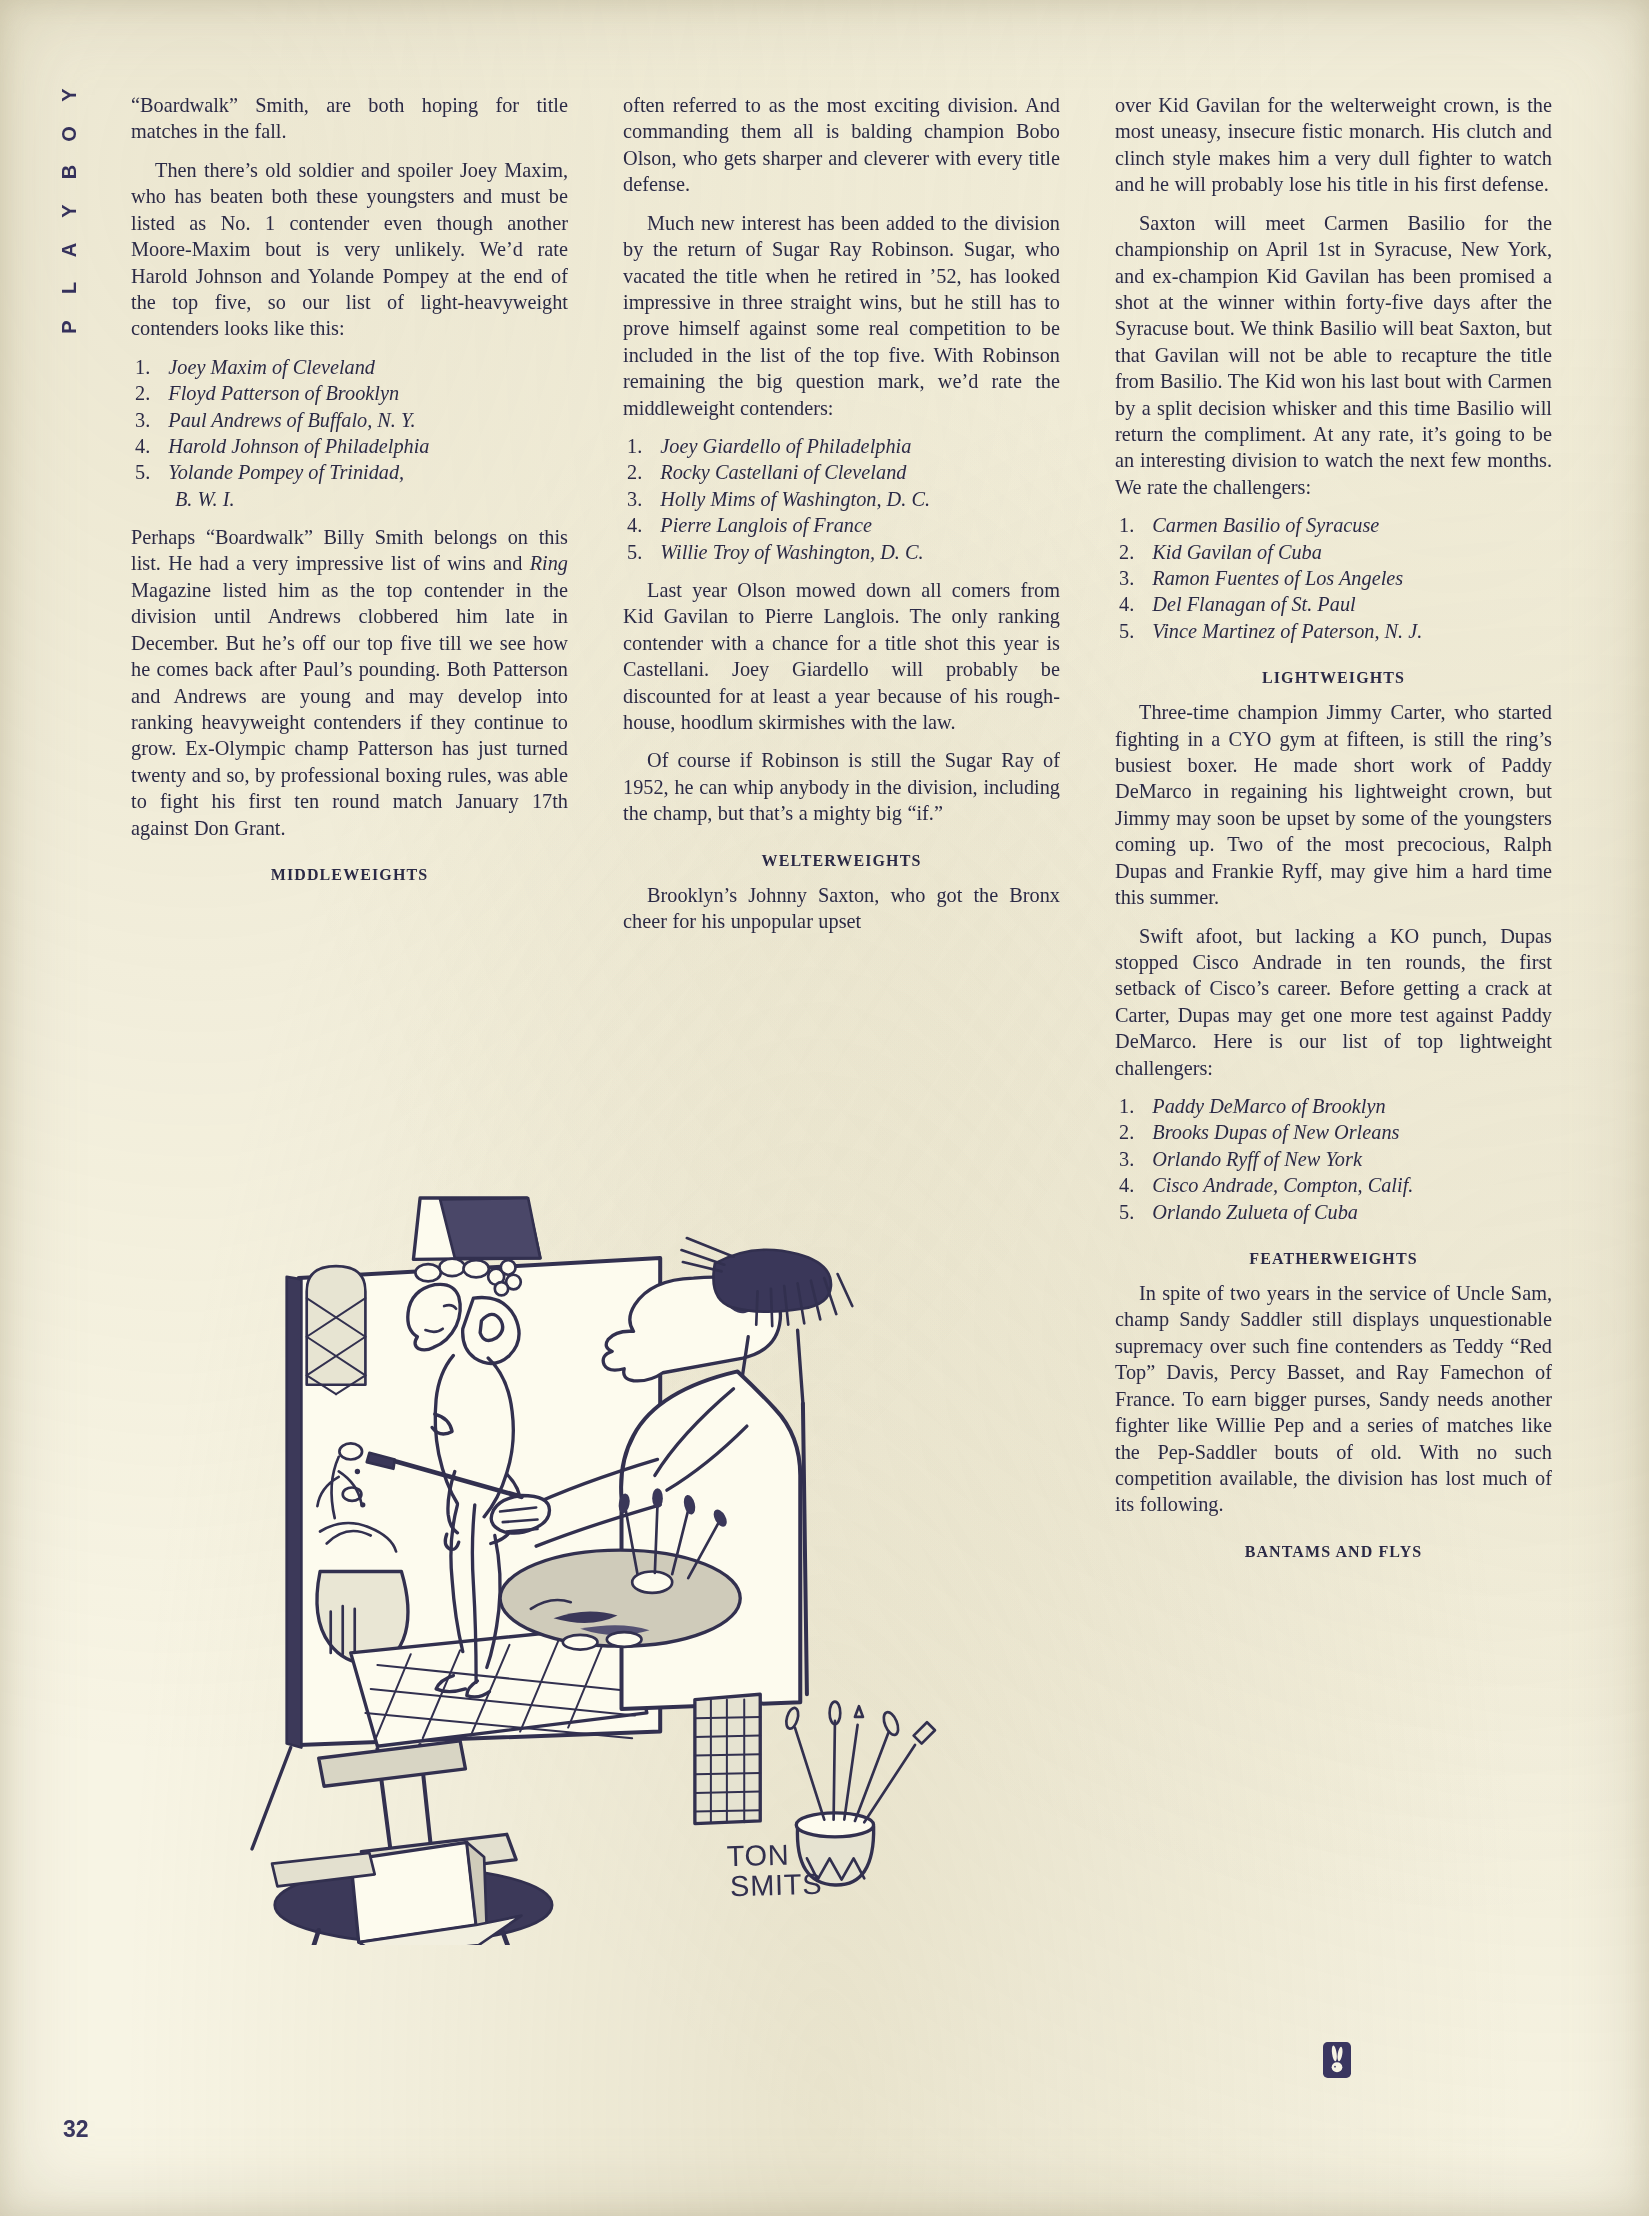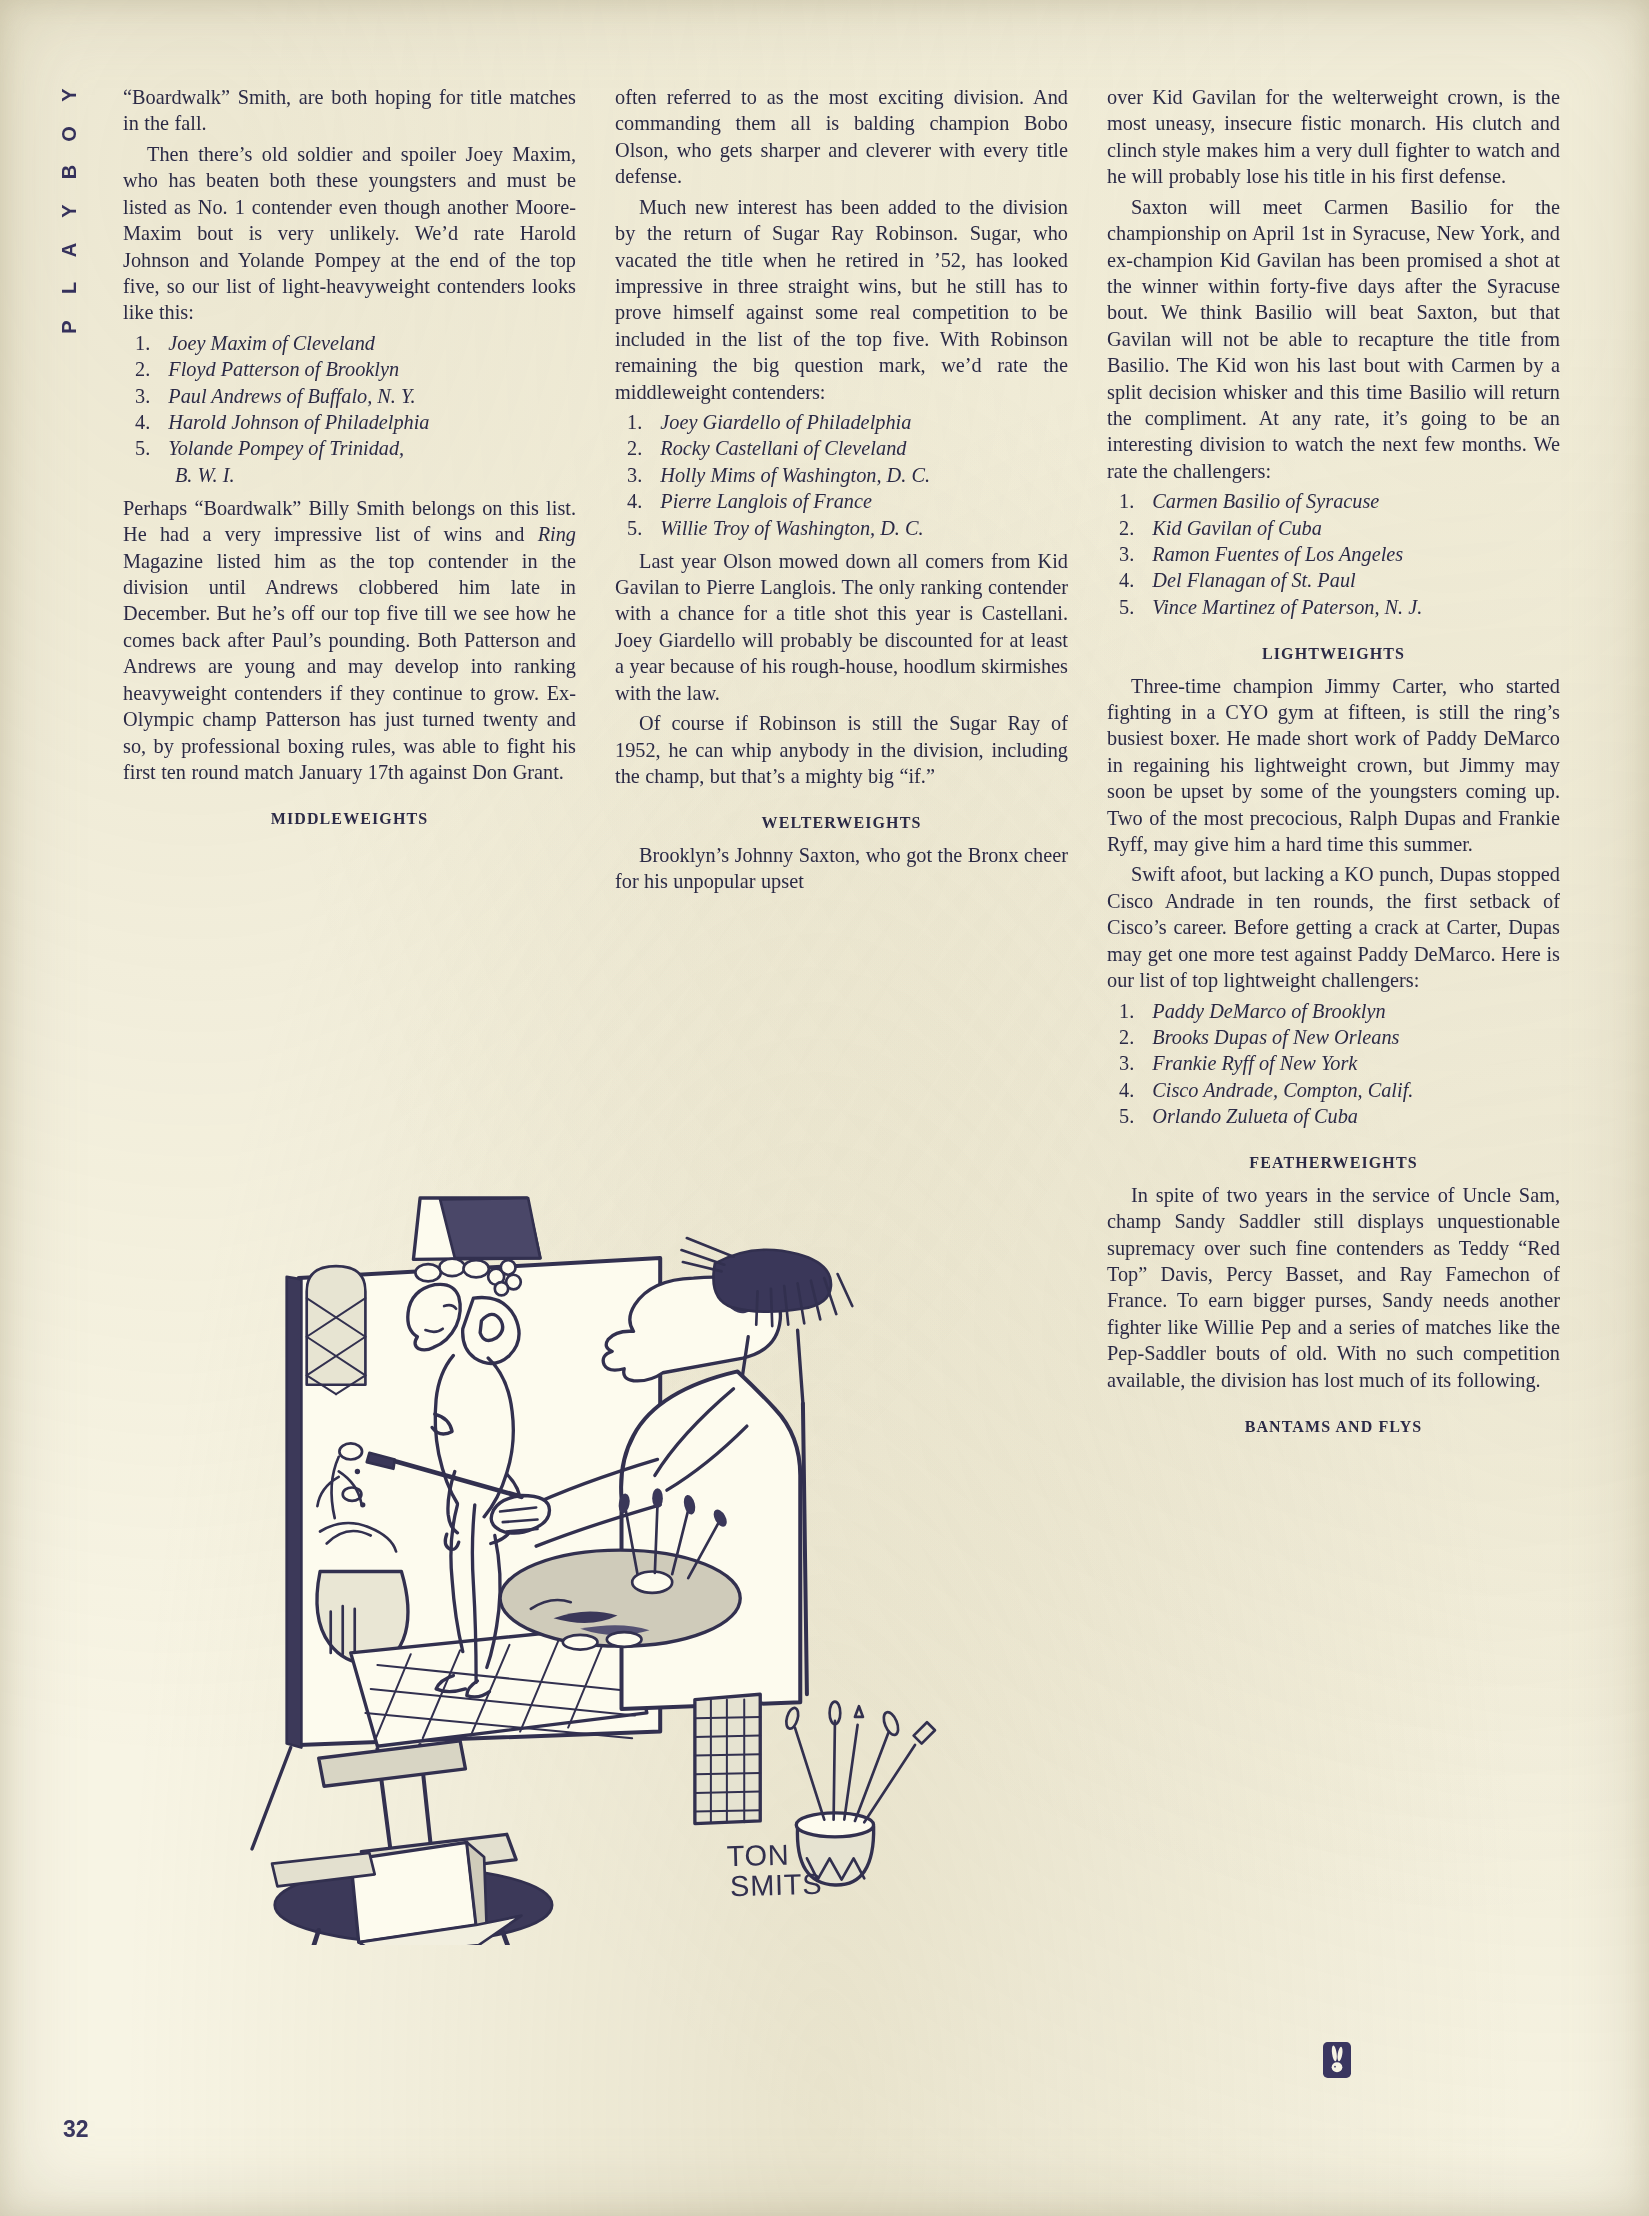--- a/index.html
+++ b/index.html
@@ -65,21 +65,21 @@
     top: 80px;
     width: 1444px;
     display: flex;
     gap: 31px;
   }
   .col {
     width: 461px;
     flex: 0 0 461px;
   }
   .col p {
-    margin: 4px;
+    margin: 12px;
     font-size: 20.3px;
     line-height: 1.302;
     text-align: justify;
     text-justify: inter-word;
     hyphens: none;
     word-spacing: 0.02em;
   }
   .col p.indent { text-indent: 24px; }
   .col p.noindent { text-indent: 0; }
 
@@ -222,21 +222,21 @@
           <li><span>Ramon Fuentes of Los Angeles</span></li>
           <li><span>Del Flanagan of St. Paul</span></li>
           <li><span>Vince Martinez of Paterson, N. J.</span></li>
         </ol>
         <h3 class="section">LIGHTWEIGHTS</h3>
         <p class="indent">Three-time champion Jimmy Carter, who started fighting in a CYO gym at fifteen, is still the ring’s busiest boxer. He made short work of Paddy DeMarco in regaining his lightweight crown, but Jimmy may soon be upset by some of the youngsters coming up. Two of the most precocious, Ralph Dupas and Frankie Ryff, may give him a hard time this summer.</p>
         <p class="indent">Swift afoot, but lacking a KO punch, Dupas stopped Cisco Andrade in ten rounds, the first setback of Cisco’s career. Before getting a crack at Carter, Dupas may get one more test against Paddy DeMarco. Here is our list of top lightweight challengers:</p>
         <ol class="ranks">
           <li><span>Paddy DeMarco of Brooklyn</span></li>
           <li><span>Brooks Dupas of New Orleans</span></li>
-          <li><span>Frankie Ryff of New York</span></li>
+          <li><span>Orlando Ryff of New York</span></li>
           <li><span>Cisco Andrade, Compton, Calif.</span></li>
           <li><span>Orlando Zulueta of Cuba</span></li>
         </ol>
         <h3 class="section">FEATHERWEIGHTS</h3>
         <p class="indent">In spite of two years in the service of Uncle Sam, champ Sandy Saddler still displays unquestionable supremacy over such fine contenders as Teddy “Red Top” Davis, Percy Basset, and Ray Famechon of France. To earn bigger purses, Sandy needs another fighter like Willie Pep and a series of matches like the Pep-Saddler bouts of old. With no such competition available, the division has lost much of its following.</p>
         <h3 class="section">BANTAMS AND FLYS</h3>
       </div>
   </div>
 
   <div class="cartoon">

